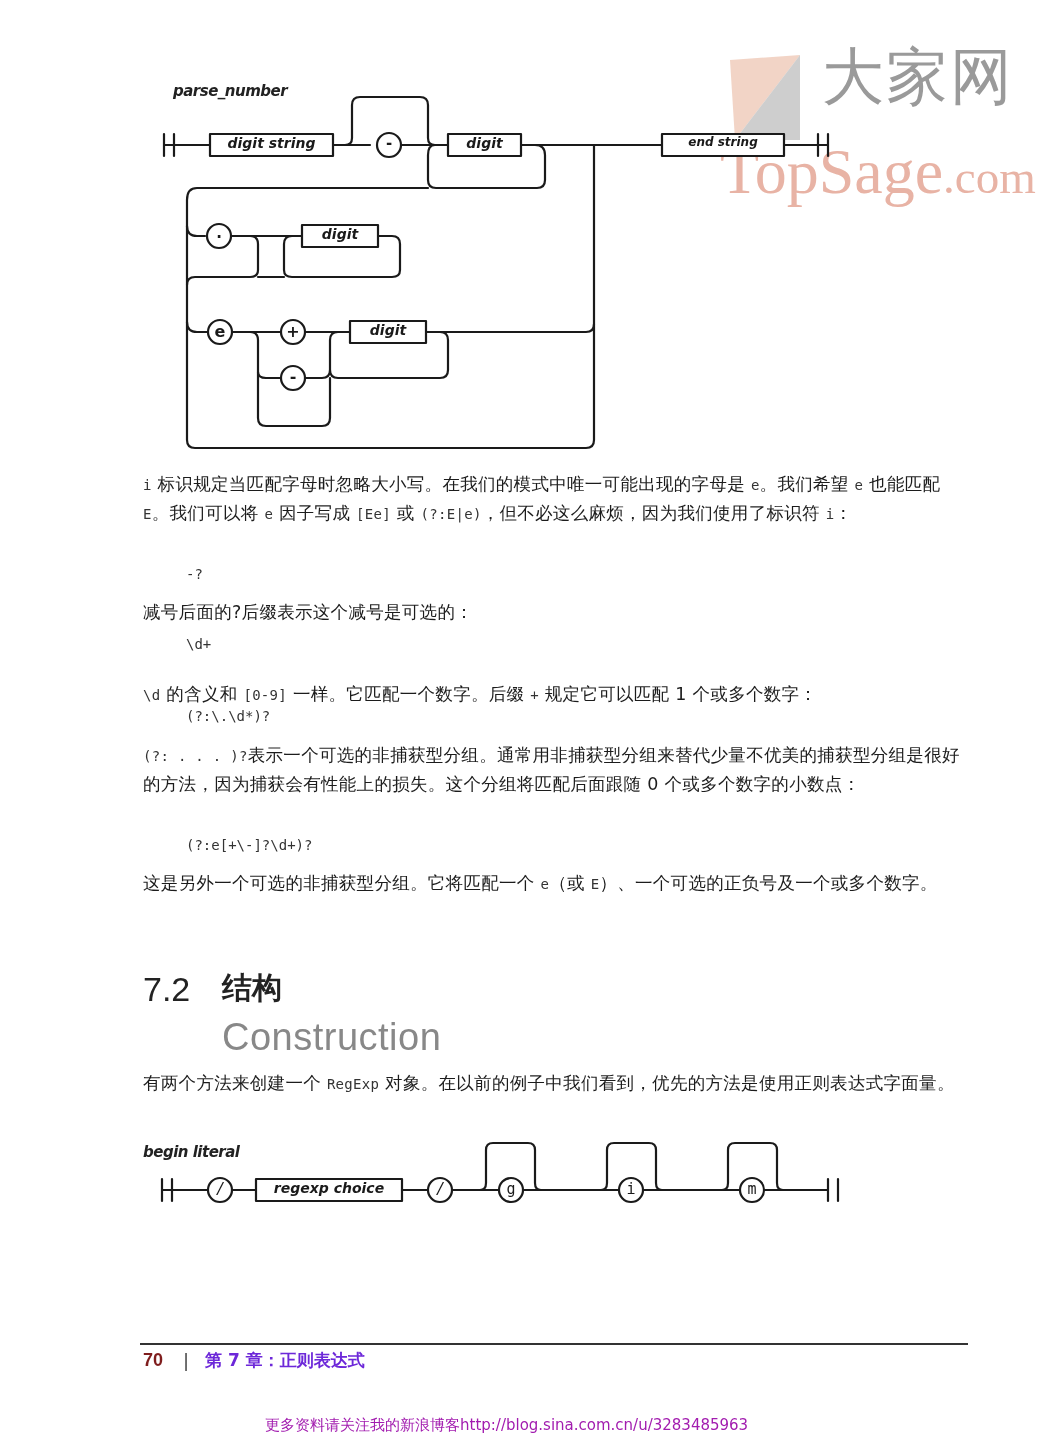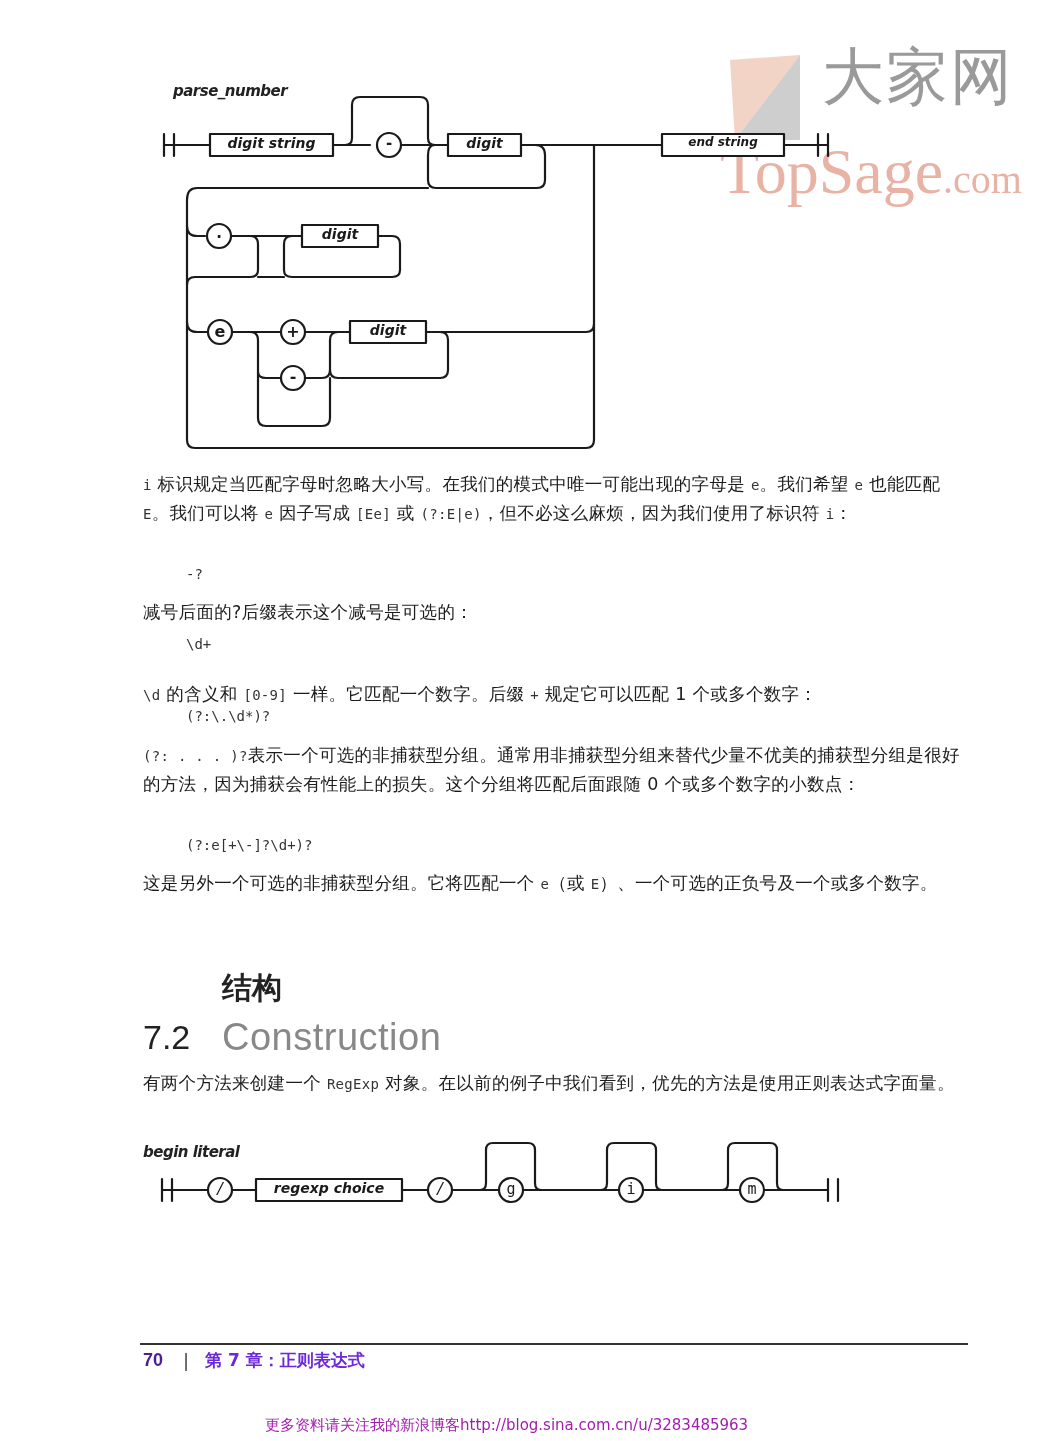--- a/index.html
+++ b/index.html
@@ -15,58 +15,58 @@
     font-family: "DejaVu Sans", sans-serif; font-size: 17.5px; line-height: 28px;
     color: #1c1c1c; letter-spacing: 0.3px;
   }
   .code {
     position: absolute; left: 186px;
     font-family: "DejaVu Sans Mono", monospace; font-size: 14px; color: #333;
   }
   .mono { font-family: "DejaVu Sans Mono", monospace; font-size: 14px; color: #333; }
   .sec-num {
     position: absolute; left: 143px; top: 970px;
-    font-family: "Liberation Sans", sans-serif; font-size: 34px; color: #222; margin-top: 48px;
+    font-family: "Liberation Sans", sans-serif; font-size: 34px; color: #222;
   }
   .sec-title {
     position: absolute; left: 222px; top: 968px;
     font-family: "DejaVu Sans", sans-serif; font-weight: bold; font-size: 30px; color: #222; text-align: center;
   }
   .sec-sub {
     position: absolute; left: 222px; top: 1016px;
     font-family: "Liberation Sans", sans-serif; font-size: 38px; color: #888;
     letter-spacing: 0.5px;
   }
   .diag-title {
     position: absolute; font-family: "DejaVu Sans", sans-serif;
     font-style: italic; font-weight: bold; font-size: 15px; color: #222; letter-spacing: -0.5px;
   }
   .footer-rule { position: absolute; left: 140px; top: 1343px; width: 828px; height: 2px; background: #333; }
   .footer-page {
     position: absolute; left: 143px; top: 1350px;
-    font-family: "Liberation Sans", sans-serif; font-weight: bold; font-size: 18px; color: #4c1d95;
+    font-family: "Liberation Sans", sans-serif; font-weight: bold; font-size: 18px; color: #7f1d1d;
   }
   .footer-sep { position: absolute; left: 183px; top: 1350px; font-size: 18px; color: #444; }
   .footer-chapter {
     position: absolute; left: 205px; top: 1349px;
     font-family: "DejaVu Sans", sans-serif; font-weight: bold; font-size: 17px; color: #6d28d9;
   }
   .blog-note {
     position: absolute; left: 265px; top: 1416px;
     font-family: "DejaVu Sans", sans-serif; font-size: 15px; color: #a21caf;
   }
   .watermark-cn {
     position: absolute; left: 822px; top: 35px;
     font-family: "DejaVu Serif", serif; font-size: 62px; color: #9a9a9a; letter-spacing: 2px;
   }
   .watermark-en {
     position: absolute; left: 720px; top: 135px;
     font-family: "Liberation Serif", serif; font-size: 64px; color: #e8b3a5; letter-spacing: 0px;
   }
-  .watermark-en .small { font-size: 40px; }
+  .watermark-en .small { font-size: 47px; }
 </style>
 </head>
 <body>
 
 <svg width="1057" height="1441">
   <polygon points="730,60 800,55 735,140" fill="#efc9b8" opacity="0.8"></polygon>
   <polygon points="800,55 735,140 800,140" fill="#bdbdbd" opacity="0.75"></polygon>
 </svg>
 <div class="watermark-cn">大家网</div>
 <div class="watermark-en"><span>TopSage</span><span class="small">.com</span></div>

